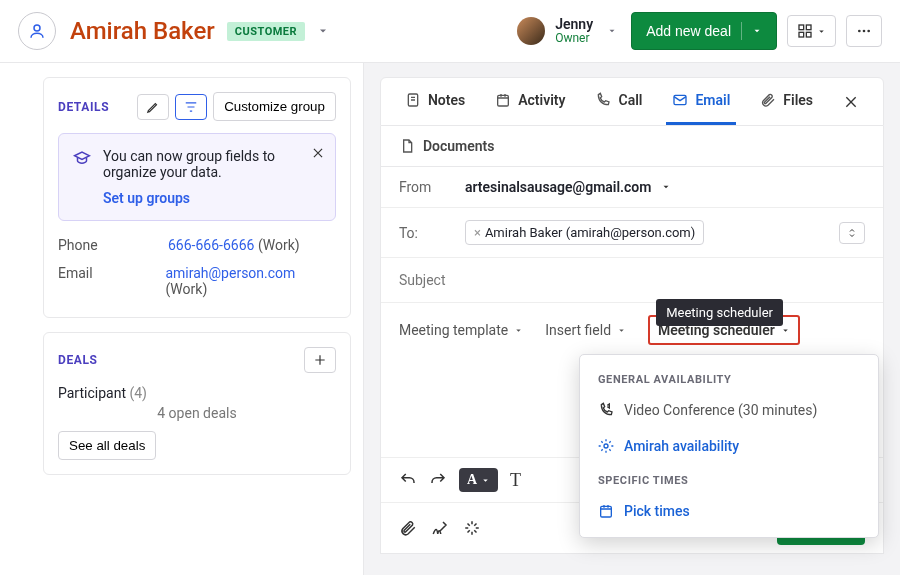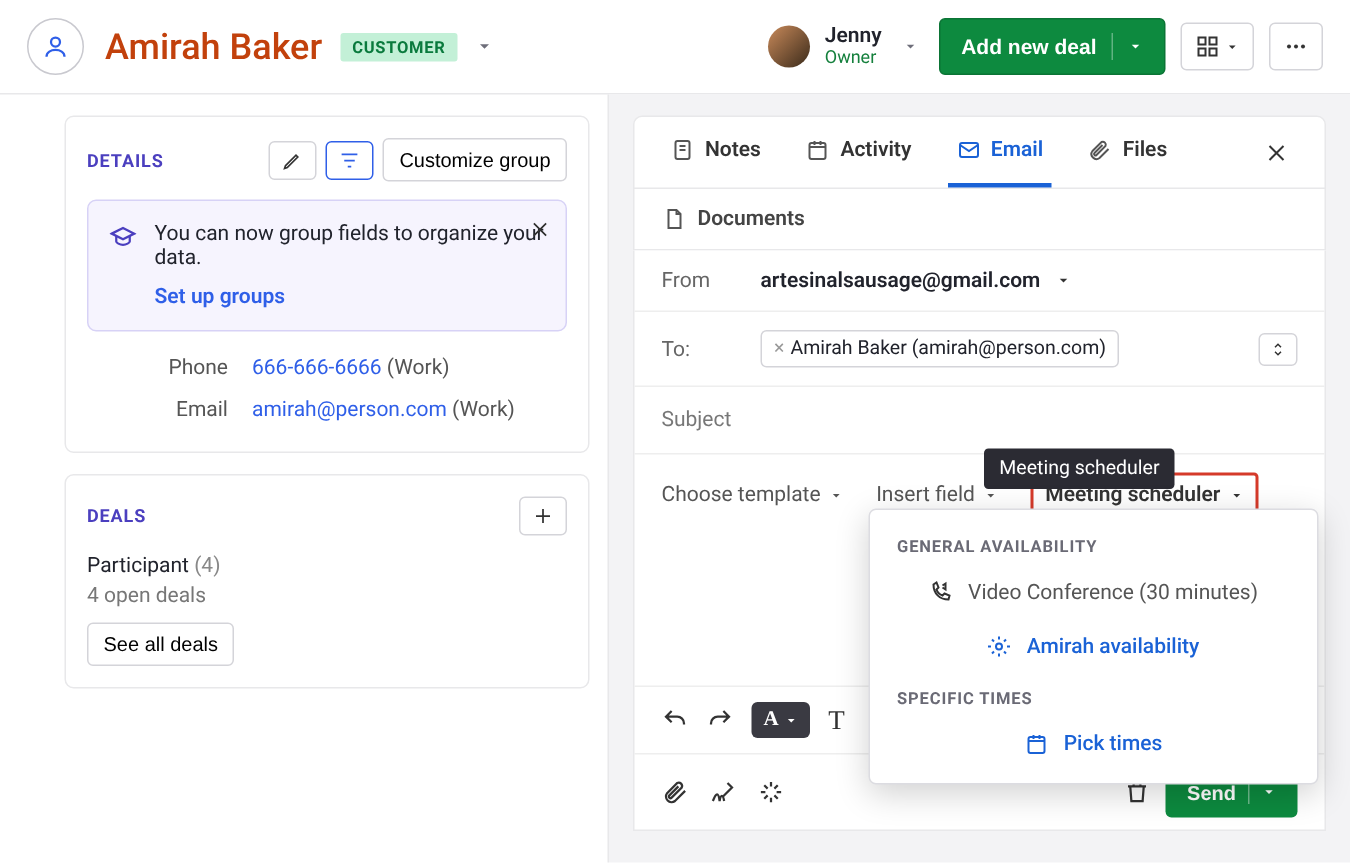--- a/index.html
+++ b/index.html
@@ -9,21 +9,21 @@
     .avatar-circle { width: 38px; height: 38px; border: 1px solid #c9c9cf; border-radius: 50%; display: flex; align-items: center; justify-content: center; margin-right: 14px; }
     .person-name { font-size: 24px; font-weight: 500; color: #c2410c; margin-right: 12px; }
     .badge { background: #c3f0d7; color: #0a7a3d; font-size: 11px; font-weight: 700; letter-spacing: .5px; padding: 3px 8px; border-radius: 2px; margin-right: 8px; }
     .chev { color: #6e6e7a; cursor: pointer; padding: 4px; }
     .header-right { margin-left: auto; display: flex; align-items: center; gap: 10px; }
     .owner-pic { width: 28px; height: 28px; border-radius: 50%; background: linear-gradient(135deg,#c98a5a,#3a2a1a); }
     .owner-info { line-height: 1.1; }
     .owner-name { font-weight: 600; }
     .owner-role { font-size: 12px; color: #15803d; }
     .btn { border: 1px solid #d4d4d9; background: #fff; border-radius: 4px; padding: 8px 10px; display: flex; align-items: center; gap: 6px; cursor: pointer; font-size: 14px; }
-    .btn-green { background: #0d8a3f; border-color: #0b7435; color: #fff; font-weight: 700; padding: 9px 14px; }
+    .btn-green { background: #0d8a3f; border-color: #0b7435; color: #fff; font-weight: 400; padding: 9px 14px; }
     .btn-green .sep { width:1px; height:18px; background: rgba(255,255,255,.35); margin:0 4px; }
     .icon-btn { border: 1px solid #d4d4d9; background:#fff; border-radius:4px; padding:7px 9px; display:flex; align-items:center; gap:4px; cursor:pointer; }
     
     .layout { display: flex; height: calc(100% - 64px); }
     .sidebar { width: 375px; padding: 14px 12px; border-right: 1px solid #e8e8ea; display:flex; flex-direction:column; gap:14px;margin-left:31px; }
     
     .panel { border:1px solid #e8e8ea; border-radius:6px; padding:14px; }
     .panel-head { display:flex; align-items:center; margin-bottom:12px; }
     .section-title { font-size:12px; font-weight:700; letter-spacing:.6px; color:#4b3fbf; }
     .panel-head .spacer { flex:1; }
@@ -31,26 +31,26 @@
     .filter-btn { border-color:#2f5fe8; color:#2f5fe8; }
     .customize-btn { font-weight:500; padding:6px 10px; }
     
     .info-banner { border:1px solid #d7d2f6; background:#f6f4fe; border-radius:6px; padding:14px 14px 14px 44px; position:relative; }
     .info-banner .bicon { position:absolute; left:14px; top:15px; color:#4b3fbf; }
     .info-banner .bclose { position:absolute; right:10px; top:12px; cursor:pointer; color:#444; }
     .info-banner .btext { margin-bottom:10px; }
     .info-banner .blink { color:#2f5fe8; font-weight:600; cursor:pointer; }
     
     .field-row { display:flex; align-items:flex-start; padding:6px 0; }
-    .field-label { width:110px; text-align:right; padding-right:16px; color:#555; }
+    .field-label { width:110px; padding-right:16px; color:#555; }
     .field-val a { color:#2f5fe8; text-decoration:none; }
     .field-tag { color:#555; }
     
     .deals-count { color:#888; }
-    .deals-sub { color:#777; margin:4px 0 10px; }
+    .deals-sub { color:#777; margin:4px 0 10px;text-align:center; }
     
     .main { flex:1; background:#f3f3f5; padding:14px 16px 0; position:relative; }
     .tabs { display:flex; align-items:center; gap:18px; background:#fff; padding:0 18px; border:1px solid #e8e8ea; border-radius:6px 6px 0 0; position:relative; }
     .tab { display:flex; align-items:center; gap:7px; padding:14px 6px; font-weight:600; color:#333; cursor:pointer; border-bottom:3px solid transparent; }
     .tab.active { color:#1a62d6; border-bottom-color:#1a62d6; }
     .tab-close { margin-left:auto; cursor:pointer; padding:6px; }
     .subtab { background:#fff; border:1px solid #e8e8ea; border-top:none; padding:12px 18px; display:flex; align-items:center; gap:8px; font-weight:600; color:#444; }
     
     .compose { background:#fff; border:1px solid #e8e8ea; border-top:none; }
     .crow { display:flex; align-items:center; padding:12px 18px; border-bottom:1px solid #eee; gap:10px; }
@@ -60,23 +60,23 @@
     .chip-x { color:#999; cursor:pointer; }
     .expand { margin-left:auto; border:1px solid #d4d4d9; border-radius:4px; padding:4px 6px; cursor:pointer; }
     .subject-row { padding:14px 18px; color:#777; border-bottom:1px solid #eee; position:relative; }
     
     .toolbar-row { display:flex; align-items:center; gap:22px; padding:12px 18px; color:#555; font-size:14px; position:relative; }
     .tb-item { display:flex; align-items:center; gap:6px; cursor:pointer; }
     .hl { border:2px solid #d53a2a; border-radius:3px; padding:5px 8px; font-weight:600; color:#333; }
     
     .tooltip { position:absolute; background:#2b2b33; color:#fff; font-size:13px; padding:6px 10px; border-radius:3px; top:-4px; right:100px; white-space:nowrap; }
     
-    .dropdown { position:absolute; top:36px; right:4px; width:300px; background:#fff; border:1px solid #dcdce1; border-radius:5px; box-shadow:0 6px 22px rgba(0,0,0,.18); z-index:10; padding:8px 0; }
+    .dropdown { position:absolute; top:51px; right:4px; width:300px; background:#fff; border:1px solid #dcdce1; border-radius:5px; box-shadow:0 6px 22px rgba(0,0,0,.18); z-index:10; padding:8px 0; }
     .dd-header { font-size:11px; font-weight:700; letter-spacing:.6px; color:#6a6a75; padding:10px 18px 6px; }
-    .dd-item { display:flex; align-items:center; gap:10px; padding:10px 18px; cursor:pointer;justify-content:center; }
+    .dd-item { display:flex; align-items:center; gap:10px; padding:10px 18px; cursor:pointer; }
     .dd-item.link { color:#1a62d6; font-weight:500; }
     
     .editor-bar { display:flex; align-items:center; gap:12px; padding:10px 18px; border-top:1px solid #eee; color:#333; }
     .pill { background:#3a3a42; color:#fff; border-radius:4px; padding:4px 8px; display:flex; align-items:center; gap:4px; }
     
     .footer-bar { display:flex; align-items:center; gap:14px; padding:8px 18px; border-top:1px solid #eee; }
     .footer-bar .right { margin-left:auto; display:flex; gap:10px; align-items:center; }
     .send-btn { background:#0d8a3f; color:#fff; font-weight:700; border:none; border-radius:4px; padding:9px 14px; display:flex; align-items:center; gap:8px; cursor:pointer; }
     .send-btn .sep { width:1px; height:16px; background:rgba(255,255,255,.4); }
     
@@ -207,20 +207,26 @@
           </svg>
           <span>Notes</span>
         </div>
       <div class="tab">
           <svg width="16" height="16" viewBox="0 0 24 24" fill="none" stroke="#555" stroke-width="2">
             <rect x="4" y="5" width="16" height="16" rx="2"></rect>
             <path d="M4 9h16M9 3v4M15 3v4"></path>
           </svg>
           <span>Activity</span>
         </div>
+      <div class="tab">
+          <svg width="16" height="16" viewBox="0 0 24 24" fill="none" stroke="#555" stroke-width="2">
+            <path d="M5 4c0 9 6 15 15 15l1-4-5-2-2 2c-3-1-5-3-6-6l2-2-2-5z"></path>
+          </svg>
+          <span>Call</span>
+        </div>
       <div class="tab active">
           <svg width="16" height="16" viewBox="0 0 24 24" fill="none" stroke="#1a62d6" stroke-width="2">
             <rect x="3" y="5" width="18" height="14" rx="2"></rect>
             <path d="M3 7l9 6 9-6"></path>
           </svg>
           <span>Email</span>
         </div>
       <div class="tab">
           <svg width="16" height="16" viewBox="0 0 24 24" fill="none" stroke="#555" stroke-width="2">
             <path d="M21 11l-9 9a5 5 0 01-7-7l9-9a3 3 0 014 4l-9 9a1 1 0 01-2-2l8-8"></path>
@@ -259,21 +265,21 @@
             <svg width="12" height="12" viewBox="0 0 24 24" fill="none" stroke="#333" stroke-width="2">
               <path d="M8 9l4-4 4 4M8 15l4 4 4-4"></path>
             </svg>
           </span>
       </div>
       <div class="subject-row">
         <span>Subject</span>
       </div>
       <div class="toolbar-row">
         <span class="tb-item">
-            <span>Choose template</span>
+            <span>Meeting template</span>
             <svg width="9" height="9" viewBox="0 0 24 24" fill="#555">
               <path d="M6 9l6 6 6-6z"></path>
             </svg>
           </span>
         <span class="tb-item">
             <span>Insert field</span>
             <svg width="9" height="9" viewBox="0 0 24 24" fill="#555">
               <path d="M6 9l6 6 6-6z"></path>
             </svg>
           </span>

